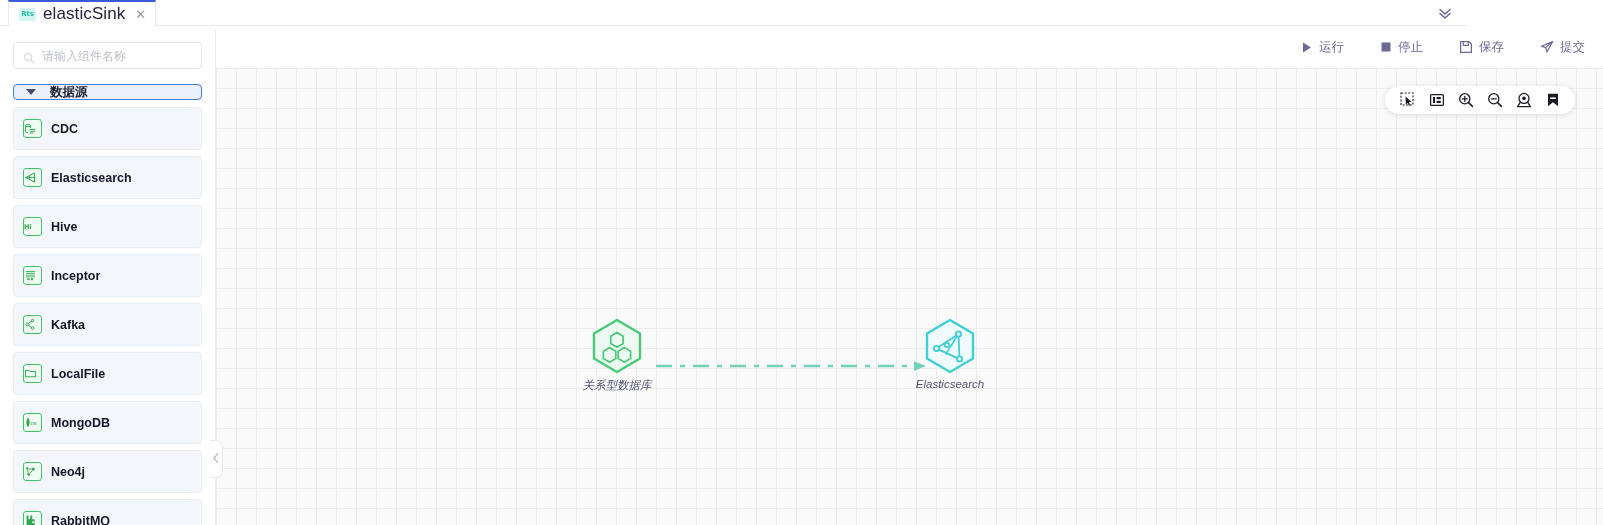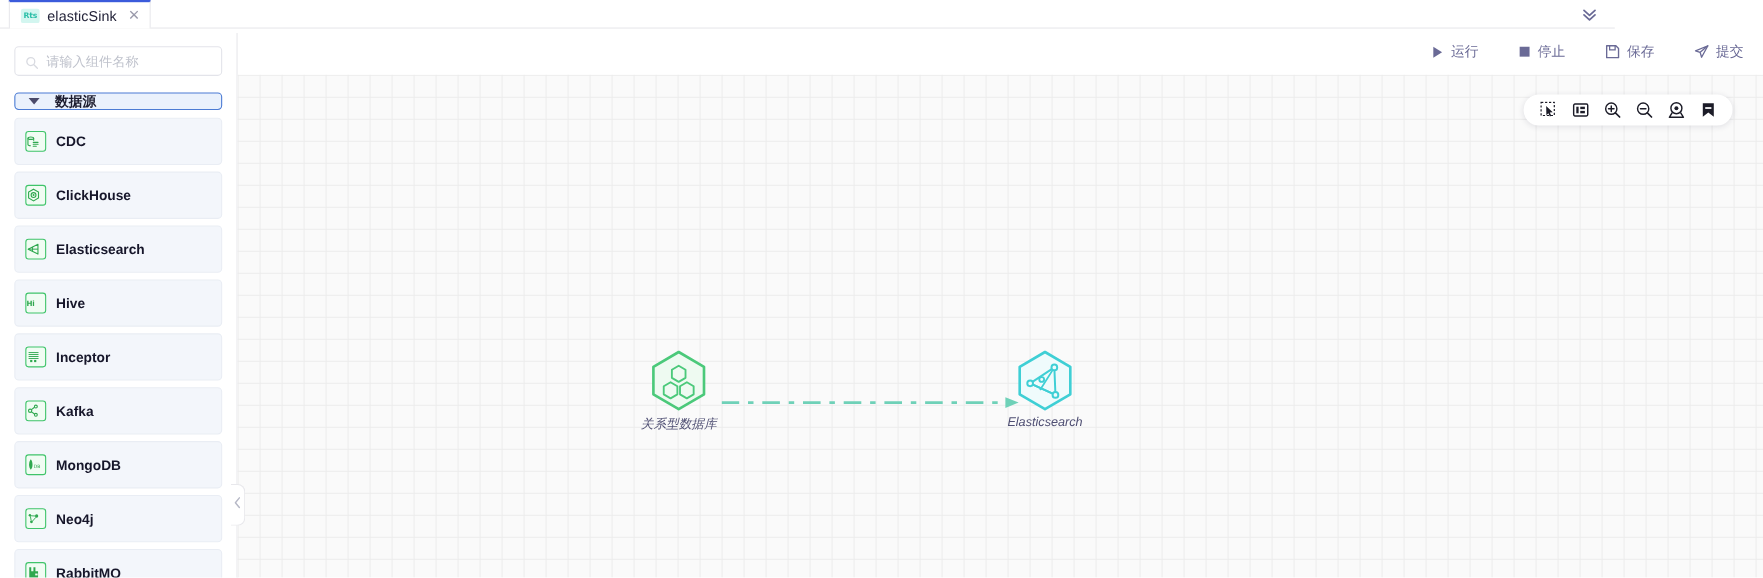--- a/index.html
+++ b/index.html
@@ -26,21 +26,21 @@
     border-left:1px solid #e8e8ec;
     border-right:1px solid #e8e8ec;
   }
   .tab-badge {
     width:17px; height:13px; border-radius:2px;
     background:#d3f6f0; color:#2bbfa8;
     font-size:7px; font-weight:bold; letter-spacing:-0.2px;
     display:flex; align-items:center; justify-content:center;
     font-family:"DejaVu Sans", sans-serif;
   }
-  .tab-title { font-size:13px; color:#24243a; letter-spacing:0.1px; }
+  .tab-title { font-size:17px; color:#24243a; letter-spacing:0.1px; }
   .tab-close {
     font-size:13px; color:#9a9aab; line-height:1;
     margin-left:3px; cursor:pointer; font-family:"DejaVu Sans", sans-serif;
   }
   .tabbar-collapse {
     position:absolute; right:14px; top:0; height:26px;
     display:flex; align-items:center; cursor:pointer;
   }
   .tabbar-collapse svg { display:block; }
 
@@ -222,30 +222,20 @@
           <svg width="12" height="12" viewBox="0 0 12 12">
             <ellipse cx="4" cy="2.6" rx="2.6" ry="1.1" fill="none" stroke="#2fa84f" stroke-width="1"></ellipse>
             <path d="M1.4 2.6 V8.4 c0 .6 1.2 1.1 2.6 1.1" fill="none" stroke="#2fa84f" stroke-width="1"></path>
             <path d="M6.6 2.6 V5" fill="none" stroke="#2fa84f" stroke-width="1"></path>
             <path d="M6.2 6.4 H10.6 M6.2 8.2 H10.6 M6.2 10 H9" stroke="#2fa84f" stroke-width="1" stroke-linecap="round"></path>
           </svg>
         </span>
         <span class="comp-label">CDC</span>
       </div>
 
-      <div class="comp-item">
-        <span class="comp-ico">
-          <svg width="13" height="13" viewBox="0 0 13 13">
-            <polygon points="6.5,1 11,3.6 11,9 6.5,11.7 2,9 2,3.6" fill="none" stroke="#2fa84f" stroke-width="1"></polygon>
-            <circle cx="6.5" cy="6.3" r="2.2" fill="none" stroke="#2fa84f" stroke-width="1"></circle>
-            <circle cx="6.5" cy="6.3" r=".9" fill="#2fa84f"></circle>
-          </svg>
-        </span>
-        <span class="comp-label">ClickHouse</span>
-      </div>
 
       <div class="comp-item">
         <span class="comp-ico">
           <svg width="13" height="13" viewBox="0 0 13 13">
             <path d="M1.6 6.5 L10.5 2 L10.5 11 Z" fill="none" stroke="#2fa84f" stroke-width="1" stroke-linejoin="round"></path>
             <path d="M1.6 6.5 L10.5 6.5" stroke="#2fa84f" stroke-width=".9"></path>
             <path d="M5.6 4.4 L5.6 8.6" stroke="#2fa84f" stroke-width=".9"></path>
           </svg>
         </span>
         <span class="comp-label">Elasticsearch</span>
@@ -274,20 +264,28 @@
           <svg width="13" height="13" viewBox="0 0 13 13">
             <circle cx="8.6" cy="2.6" r="1.3" fill="none" stroke="#2fa84f" stroke-width="1"></circle>
             <circle cx="8.6" cy="10.1" r="1.3" fill="none" stroke="#2fa84f" stroke-width="1"></circle>
             <circle cx="3.4" cy="6.4" r="1.5" fill="none" stroke="#2fa84f" stroke-width="1"></circle>
             <path d="M4.6 5.4 L7.4 3.2 M4.6 7.4 L7.4 9.4" stroke="#2fa84f" stroke-width="1"></path>
           </svg>
         </span>
         <span class="comp-label">Kafka</span>
       </div>
 
+      <div class="comp-item">
+        <span class="comp-ico">
+          <svg width="13" height="13" viewBox="0 0 13 13">
+            <path d="M1.4 3.4 H5 L6.1 4.6 H11.6 V9.8 H1.4 Z" fill="none" stroke="#2fa84f" stroke-width="1" stroke-linejoin="round"></path>
+          </svg>
+        </span>
+        <span class="comp-label">LocalFile</span>
+      </div>
 
       <div class="comp-item">
         <span class="comp-ico">
           <svg width="13" height="13" viewBox="0 0 13 13">
             <path d="M4 11 C1.6 8.5 2.2 4 4 1.6 C5.8 4 6.4 8.5 4 11 Z" fill="#2fa84f"></path>
             <text x="6.6" y="9.4" font-size="4.2" fill="#2fa84f" font-family="DejaVu Sans, sans-serif">DB</text>
           </svg>
         </span>
         <span class="comp-label">MongoDB</span>
       </div>

